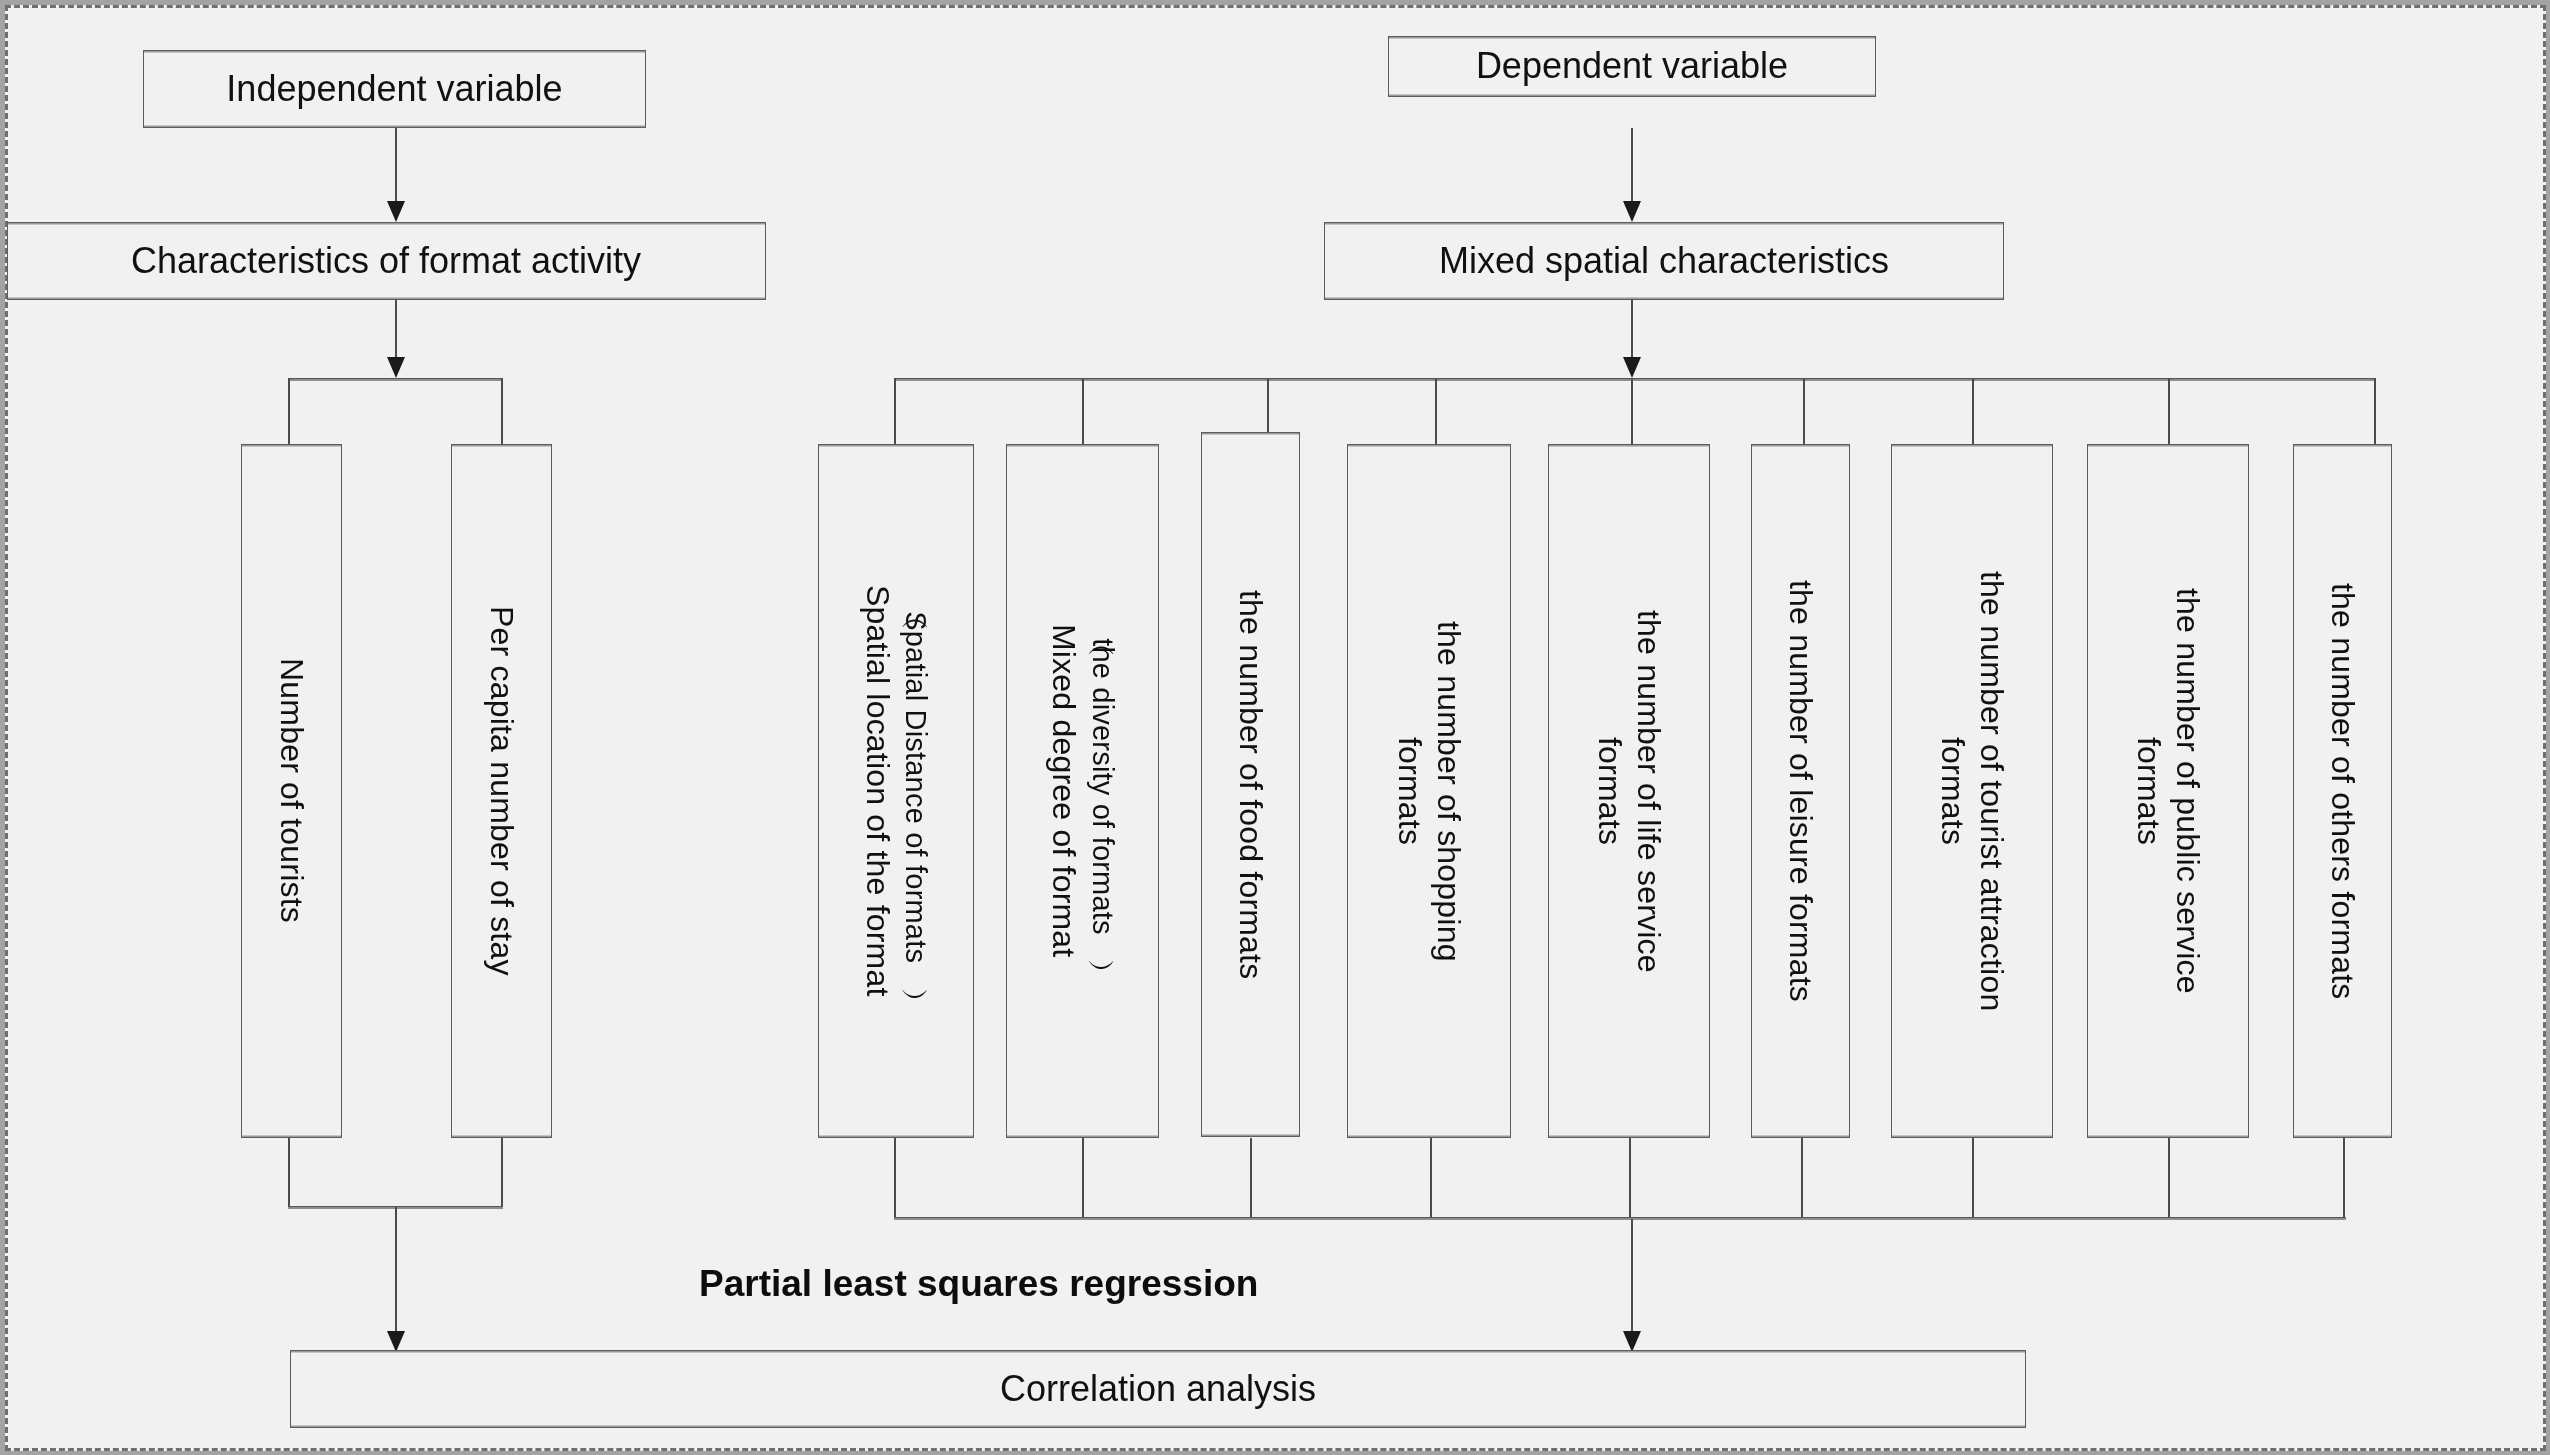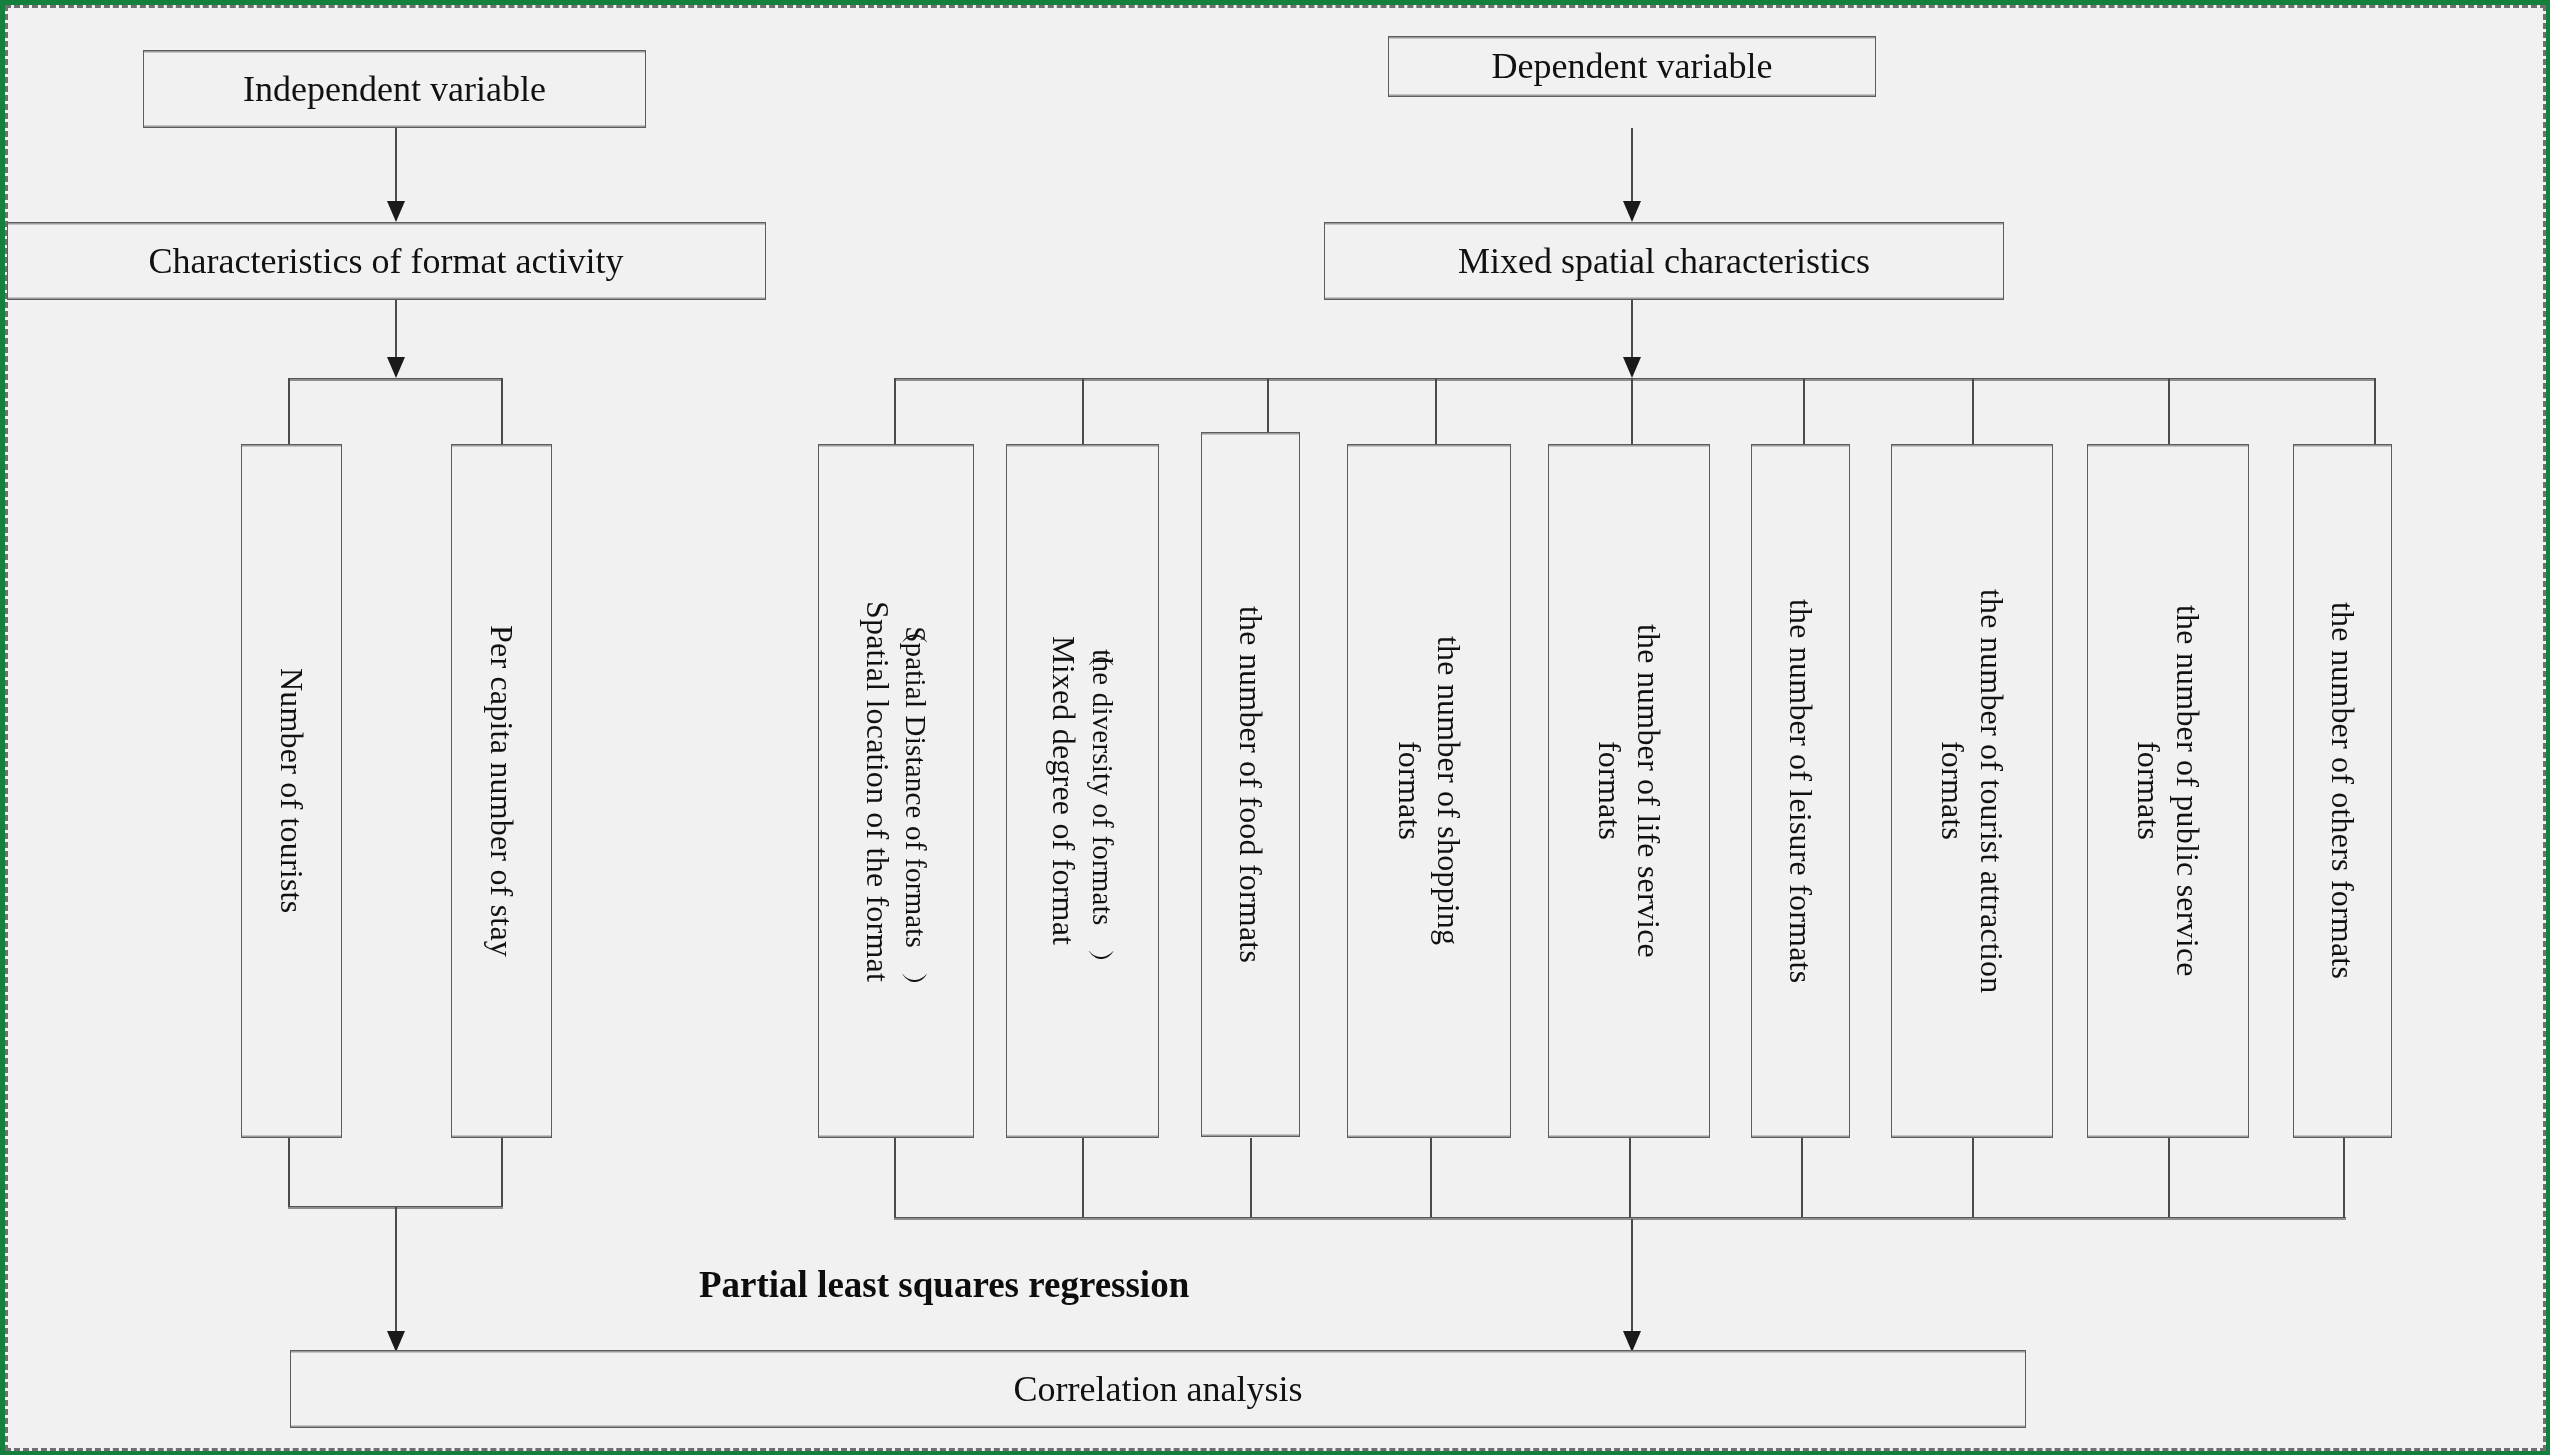--- a/index.html
+++ b/index.html
@@ -4,24 +4,24 @@
 <style>
   html, body {
     margin: 0;
     padding: 0;
     background: #ffffff;
   }
   #page {
     position: relative;
     width: 2550px;
     height: 1456px;
-    background: #15803d;
+    background: #a3a3a3;
     box-sizing: border-box;
     overflow: hidden;
-    font-family: Liberation Serif, serif;
+    font-family: Liberation Sans, sans-serif;
   }
   #outer-frame {
     position: absolute;
     left: 4.9px;
     top: 4.9px;
     width: 2541px;
     height: 1446px;
     box-sizing: border-box;
     border: 3.2px dashed #6f6f6f;
     background: #f1f1f1;

